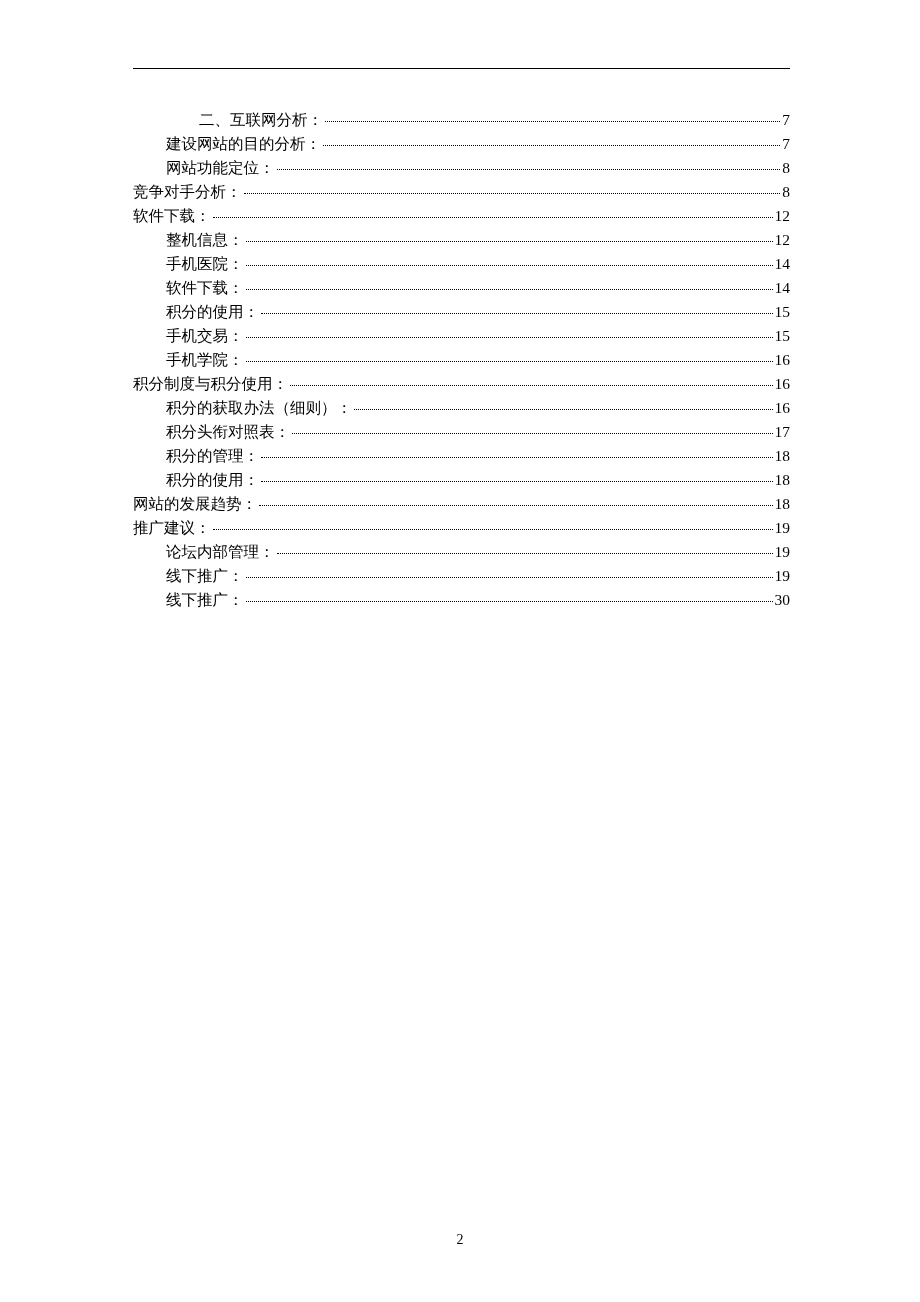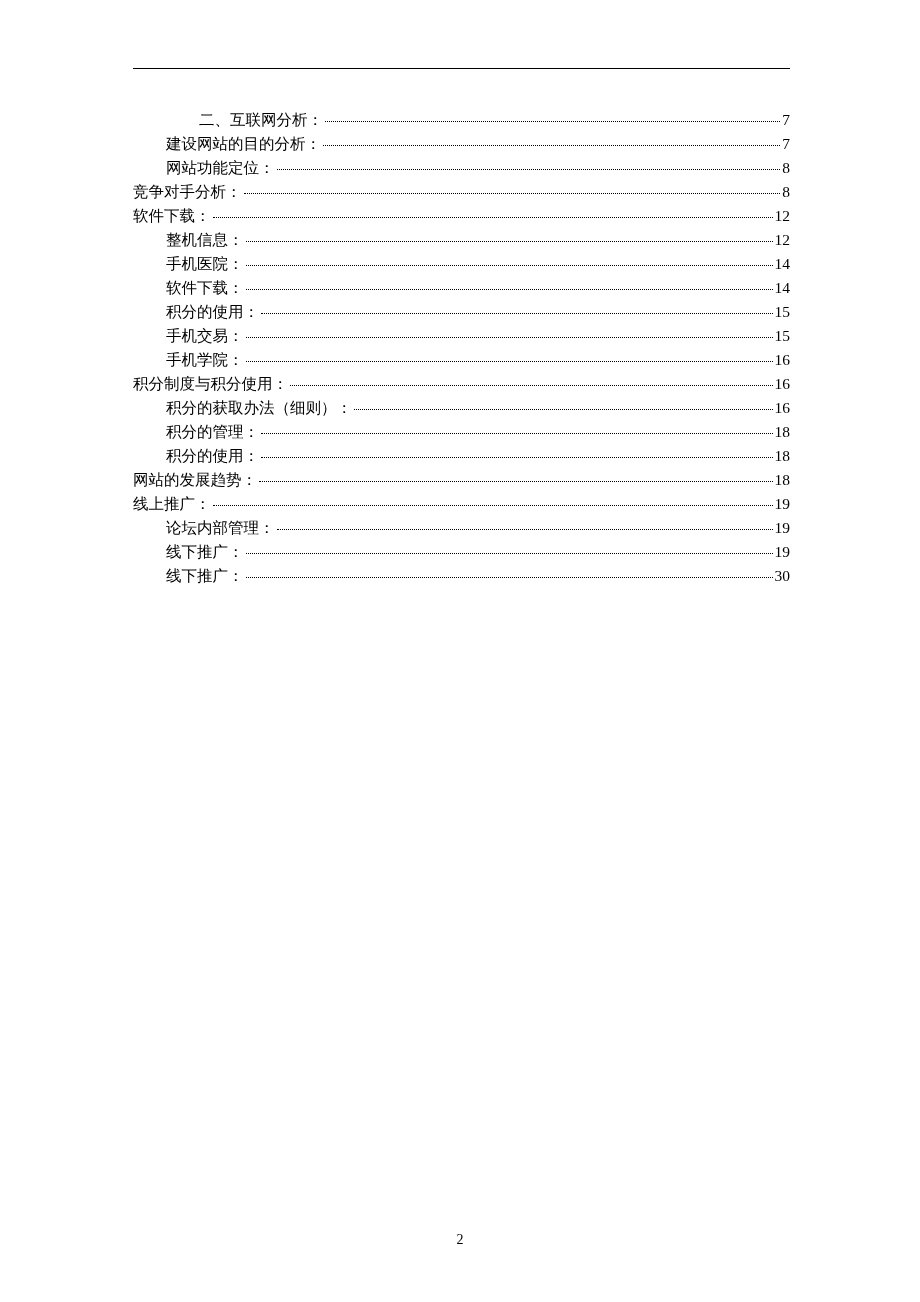--- a/index.html
+++ b/index.html
@@ -119,36 +119,41 @@
         <span class="toc-label">积分制度与积分使用：</span>
         <span class="toc-dots"></span>
         <span class="toc-page">16</span>
       </div>
       <div class="toc-row indent-1">
         <span class="toc-label">积分的获取办法（细则）：</span>
         <span class="toc-dots"></span>
         <span class="toc-page">16</span>
       </div>
       <div class="toc-row indent-1">
+        <span class="toc-label">积分头衔对照表：</span>
+        <span class="toc-dots"></span>
+        <span class="toc-page">17</span>
+      </div>
+      <div class="toc-row indent-1">
         <span class="toc-label">积分的管理：</span>
         <span class="toc-dots"></span>
         <span class="toc-page">18</span>
       </div>
       <div class="toc-row indent-1">
         <span class="toc-label">积分的使用：</span>
         <span class="toc-dots"></span>
         <span class="toc-page">18</span>
       </div>
       <div class="toc-row indent-0">
         <span class="toc-label">网站的发展趋势：</span>
         <span class="toc-dots"></span>
         <span class="toc-page">18</span>
       </div>
       <div class="toc-row indent-0">
-        <span class="toc-label">线上推广：</span>
+        <span class="toc-label">推广建议：</span>
         <span class="toc-dots"></span>
         <span class="toc-page">19</span>
       </div>
       <div class="toc-row indent-1">
         <span class="toc-label">论坛内部管理：</span>
         <span class="toc-dots"></span>
         <span class="toc-page">19</span>
       </div>
       <div class="toc-row indent-1">
         <span class="toc-label">线下推广：</span>

